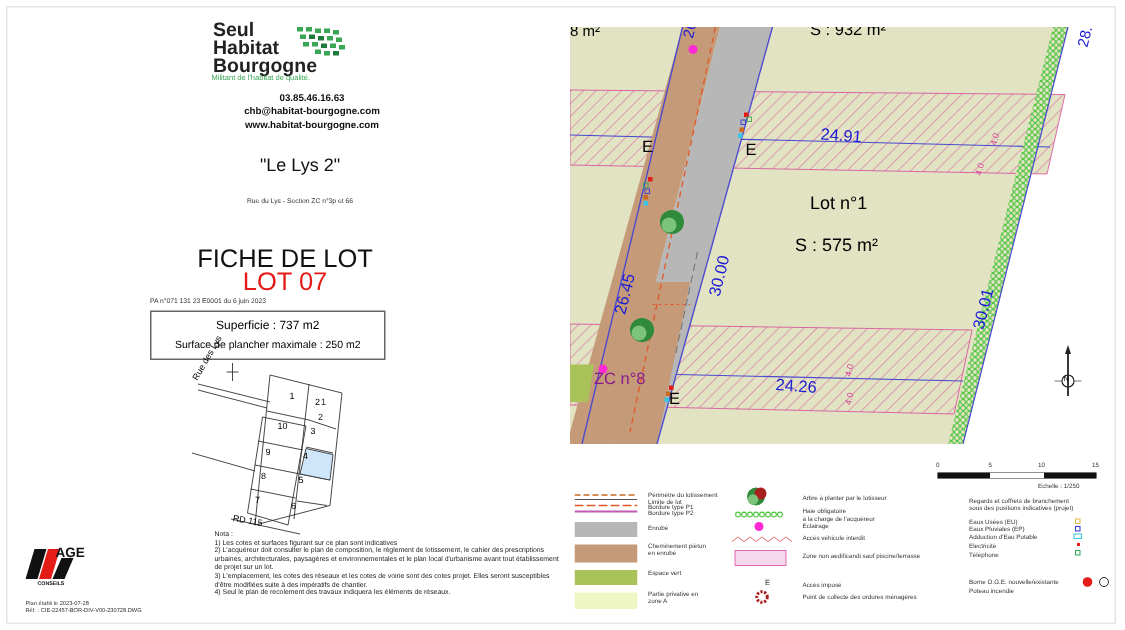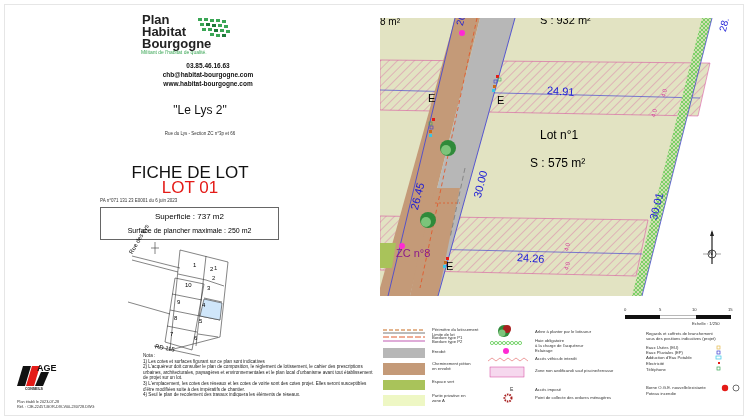--- a/index.html
+++ b/index.html
@@ -11,21 +11,21 @@
   .logo-text { position:absolute; left:142px; top:14px; font-weight:bold; font-size:13px; line-height:12px; color:#222; }
   .logo-grid { position:absolute; left:198px; top:18px; width:34px; height:22px; }
   .logo-tag { position:absolute; left:141px; top:49px; font-size:5px; color:#3aa655; }
   .contact { position:absolute; left:128px; top:61px; width:160px; text-align:center; font-size:6.5px; font-weight:bold; line-height:9px; color:#111; }
 
   .commune { position:absolute; left:100px; top:104px; width:200px; text-align:center; font-size:12px; line-height:12px; color:#111; }
   .subaddr { position:absolute; left:100px; top:131px; width:200px; text-align:center; font-size:4.5px; color:#333; }
   .fiche-title { position:absolute; left:80px; top:163px; width:220px; text-align:center; font-size:17px; color:#111; }
   .lot-title { position:absolute; left:80px; top:178px; width:220px; text-align:center; font-size:17px; color:#e41b17; }
   .pa-ref { position:absolute; left:100px; top:198px; font-size:4.5px; color:#333; }
-  .info-box { position:absolute; left:100px; top:207px; width:179px; height:33px; border:1px solid #666; box-sizing:border-box;text-decoration:underline; }
+  .info-box { position:absolute; left:100px; top:207px; width:157px; height:33px; border:1px solid #666; box-sizing:border-box;text-decoration:underline; }
   .info-line1 { position:absolute; left:0; top:4px; width:100%; text-align:center; font-size:8px; }
   .info-line2 { position:absolute; left:0; top:19px; width:100%; text-align:center; font-size:7px; }
 
   .nota { position:absolute; left:143px; top:353px; width:230px; font-size:4.6px; line-height:5.6px; color:#222; }
   .age-logo { position:absolute; left:17px; top:362px; width:44px; height:28px; }
   .plan-meta { position:absolute; left:17px; top:400px; font-size:3.8px; line-height:5px; color:#333; }
 
   
   .map { position:absolute; left:380px; top:18px; width:365px; height:278px; overflow:hidden; }
   .map-text { position:absolute; white-space:nowrap; }
@@ -34,21 +34,21 @@
   .legend-text { position:absolute; font-size:4.2px; line-height:4.8px; color:#333; white-space:nowrap; }
   .legend-swatch { position:absolute; }
 </style>
 </head>
 <body>
 
 <div class="frame"></div>
 
 <div>
   <div class="logo-text">
-    <div>Plan</div>
+    <div>Seul</div>
     <div>Habitat</div>
     <div>Bourgogne</div>
   </div>
   <svg class="logo-grid" viewBox="0 0 34 22">
     <g fill="#3aa655">
       <rect x="0" y="0" width="4" height="3"></rect>
         <rect x="6" y="0" width="4" height="3"></rect>
         <rect x="12" y="1" width="4" height="3"></rect>
         <rect x="18" y="1" width="4" height="3"></rect>
         <rect x="24" y="2" width="4" height="3"></rect>
@@ -75,21 +75,21 @@
   <div>chb@habitat-bourgogne.com</div>
   <div>www.habitat-bourgogne.com</div>
 </div>
 
 <div class="commune">
   <div>"Le Lys 2"</div>
 </div>
 <div class="subaddr">Rue du Lys - Section ZC n°3p et 66</div>
 
 <div class="fiche-title">FICHE DE LOT</div>
-<div class="lot-title">LOT 01</div>
+<div class="lot-title">LOT 07</div>
 <div class="pa-ref">PA n°071 131 23 E0001 du 6 juin 2023</div>
 <div class="info-box">
   <div class="info-line1">Superficie : 737 m2</div>
   <div class="info-line2">Surface de plancher maximale : 250 m2</div>
 </div>
 
 <svg class="abs" style="left:120px; top:242px; width:125px; height:115px;" viewBox="0 0 125 115">
   <g stroke="#333" stroke-width="0.6" fill="none">
 
     <line x1="35" y1="0" x2="35" y2="12"></line>

